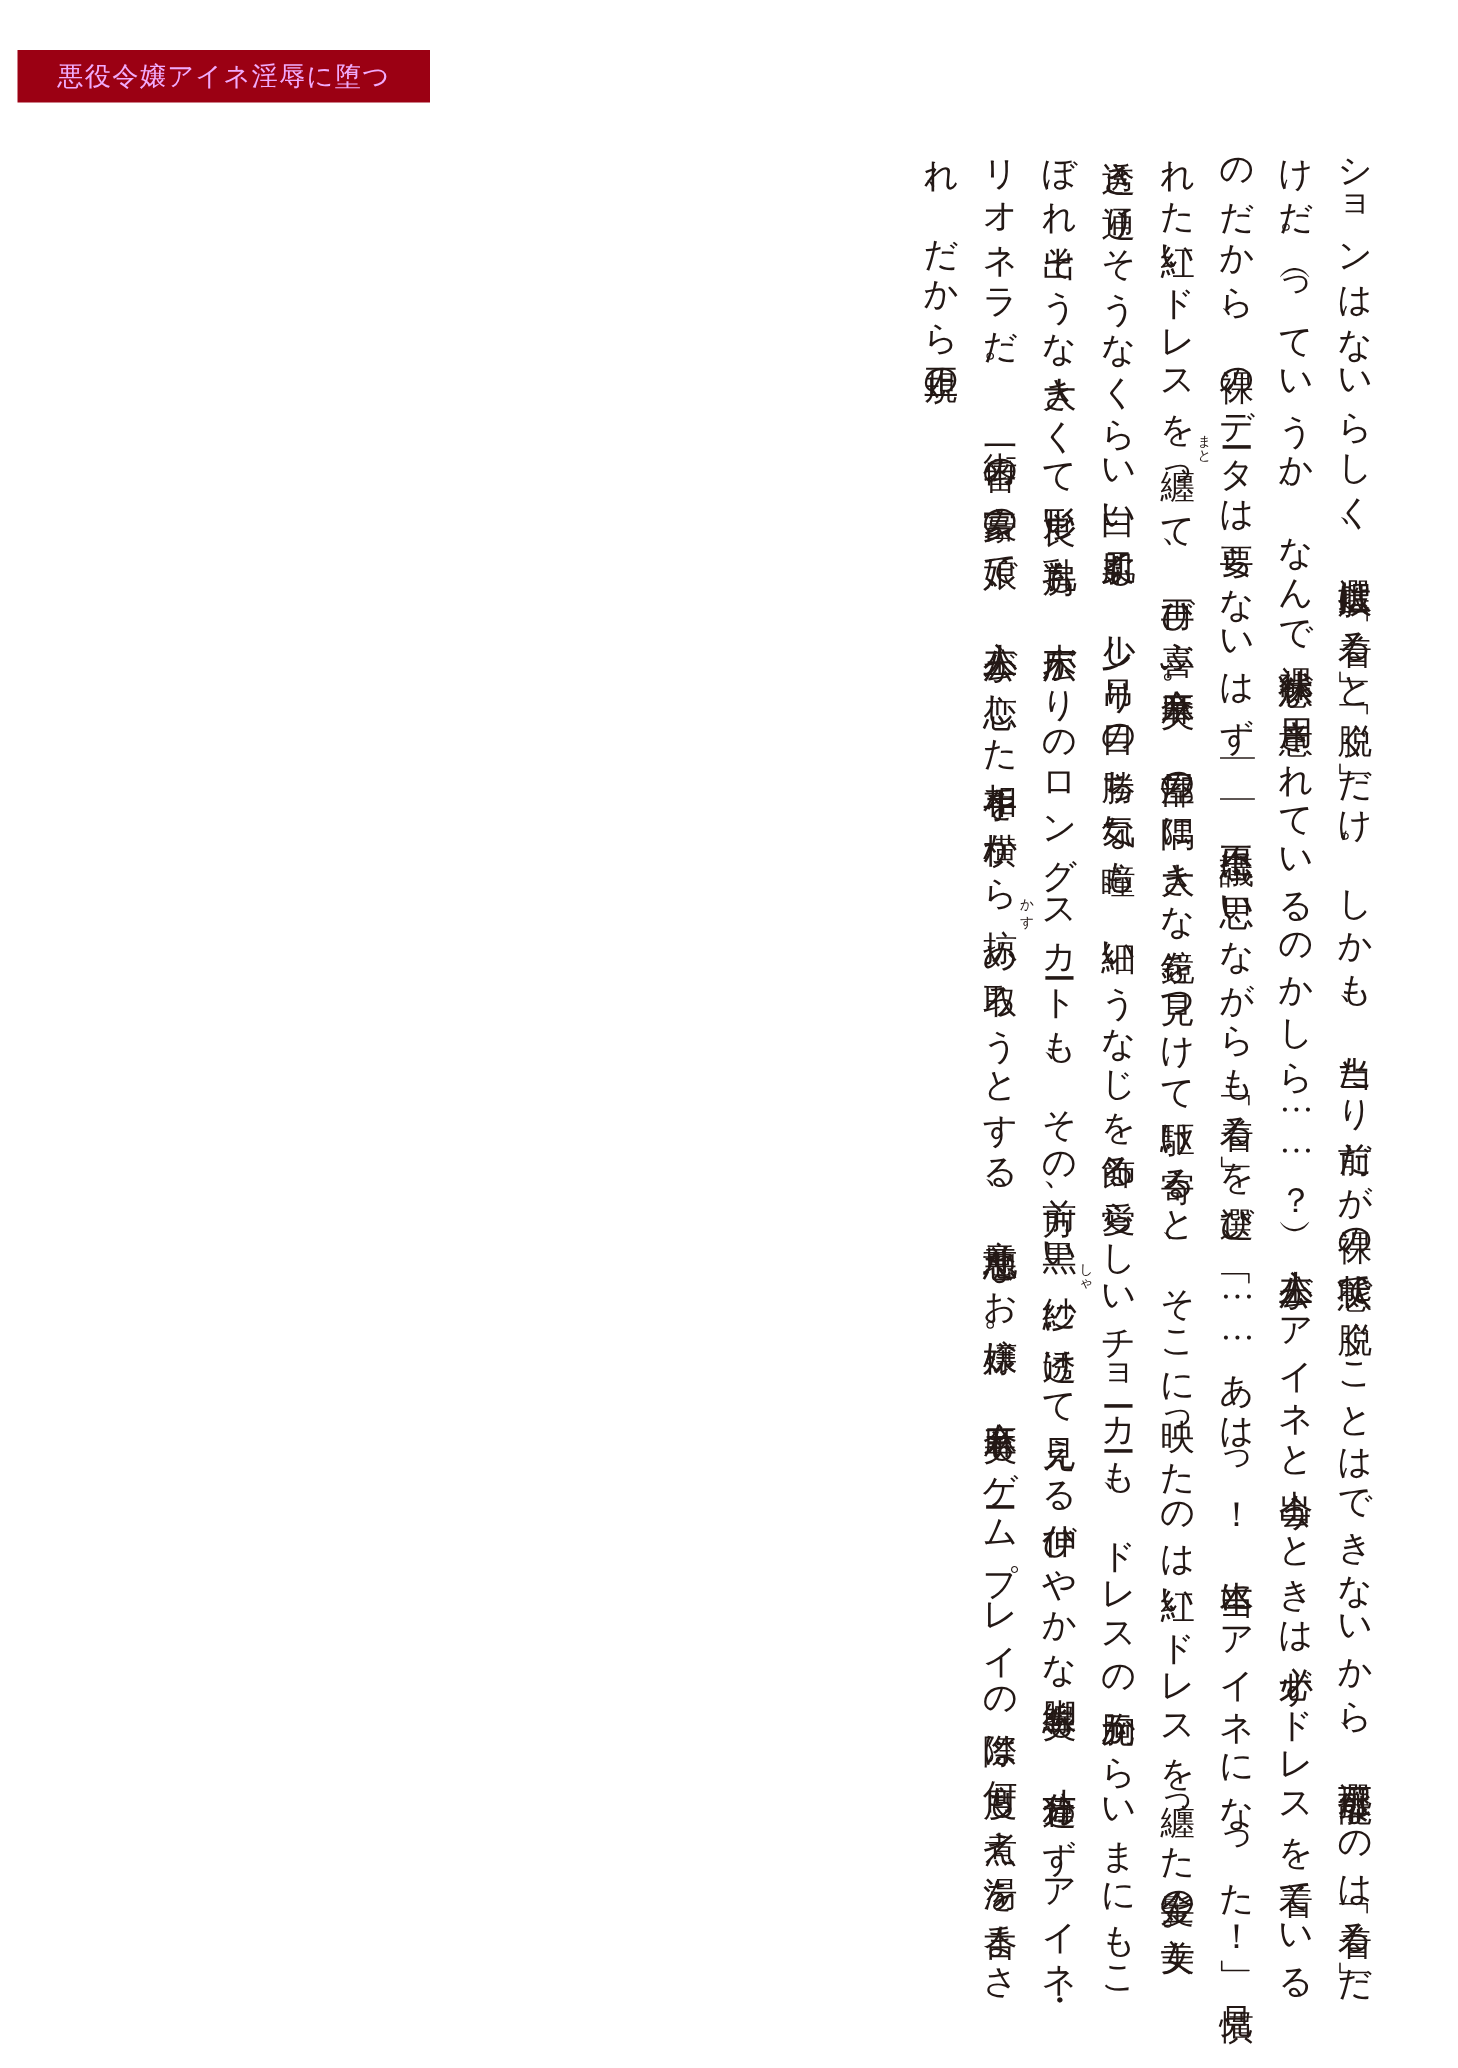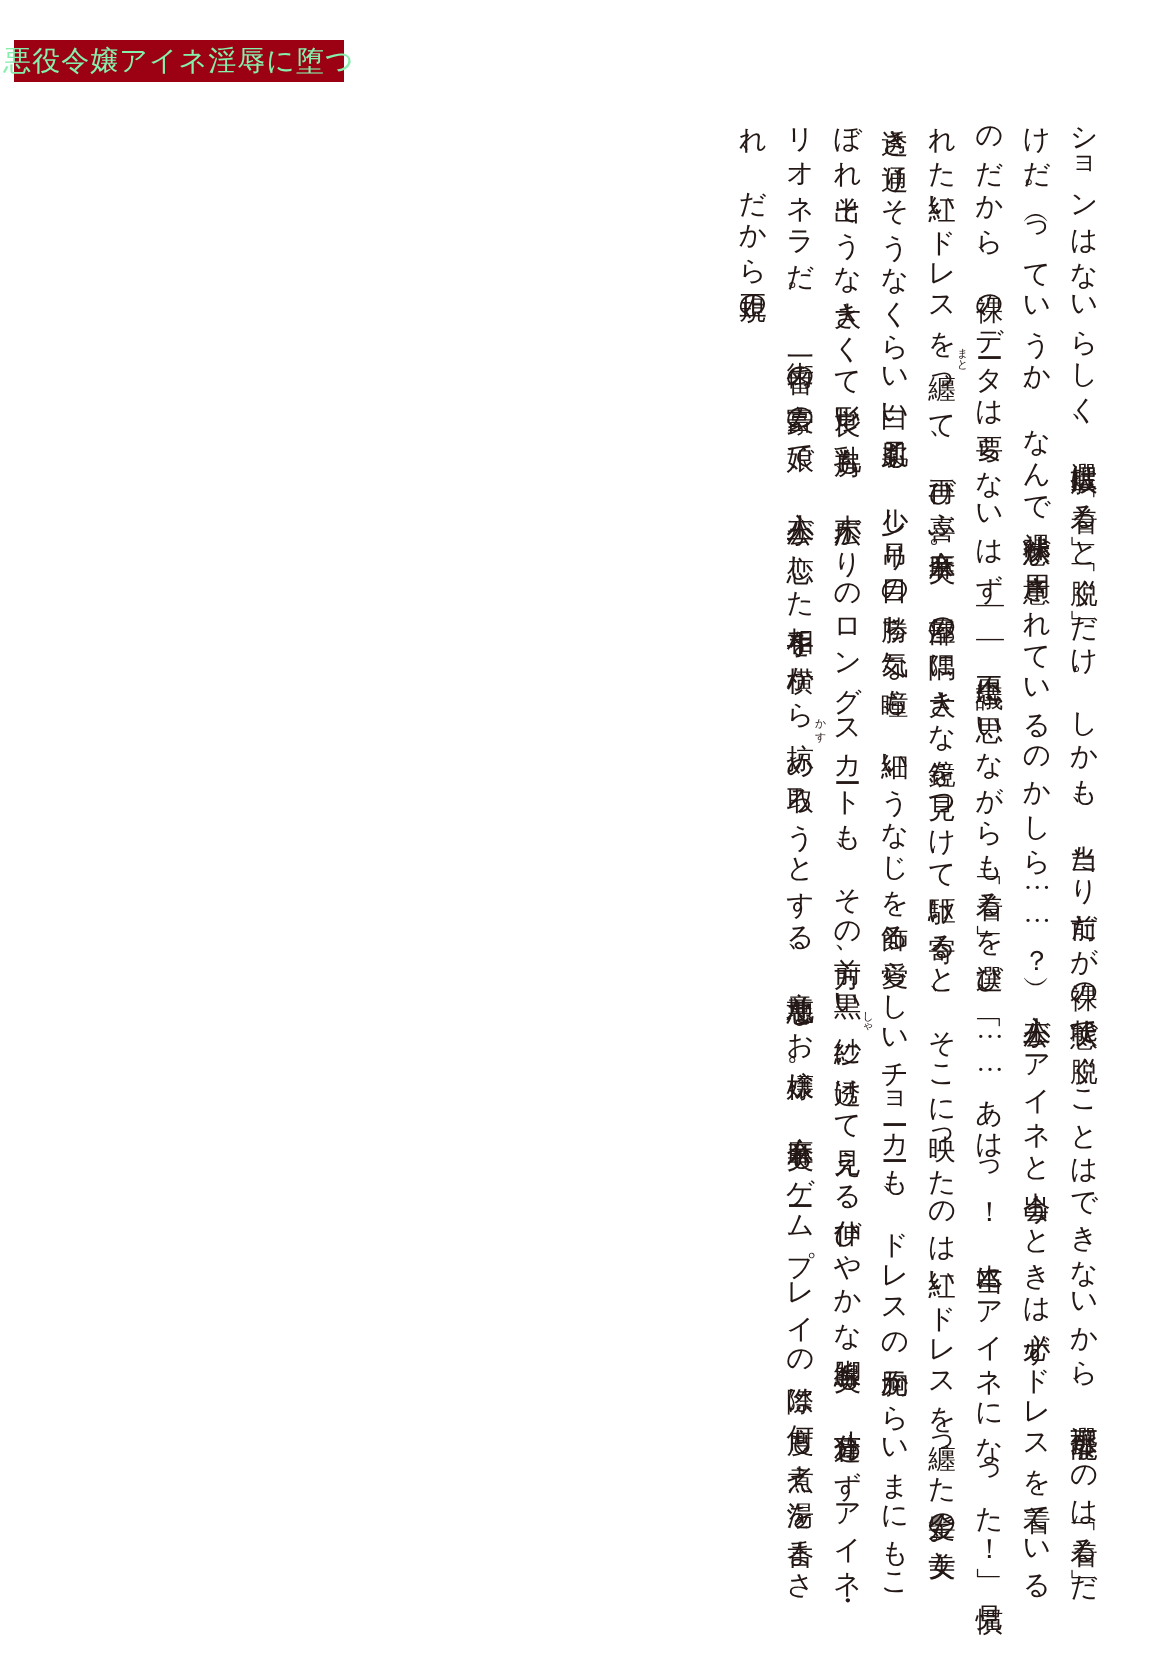--- a/index.html
+++ b/index.html
@@ -22,22 +22,22 @@
     top: 40px;
     left: 14px;
     width: 330px;
     height: 42px;
     background: #9b0013;
     display: flex;
     align-items: center;
     justify-content: center;
   }
   .header-title {
-    color: #86efac;
-    font-size: 28px;
+    color: #f0abfc;
+    font-size: 21px;
     letter-spacing: 1px;
     font-family: Liberation Sans, sans-serif;
     white-space: nowrap;
   }
 
   
   .page-body {
     position: absolute;
     top: 108px;
     right: 58px;

